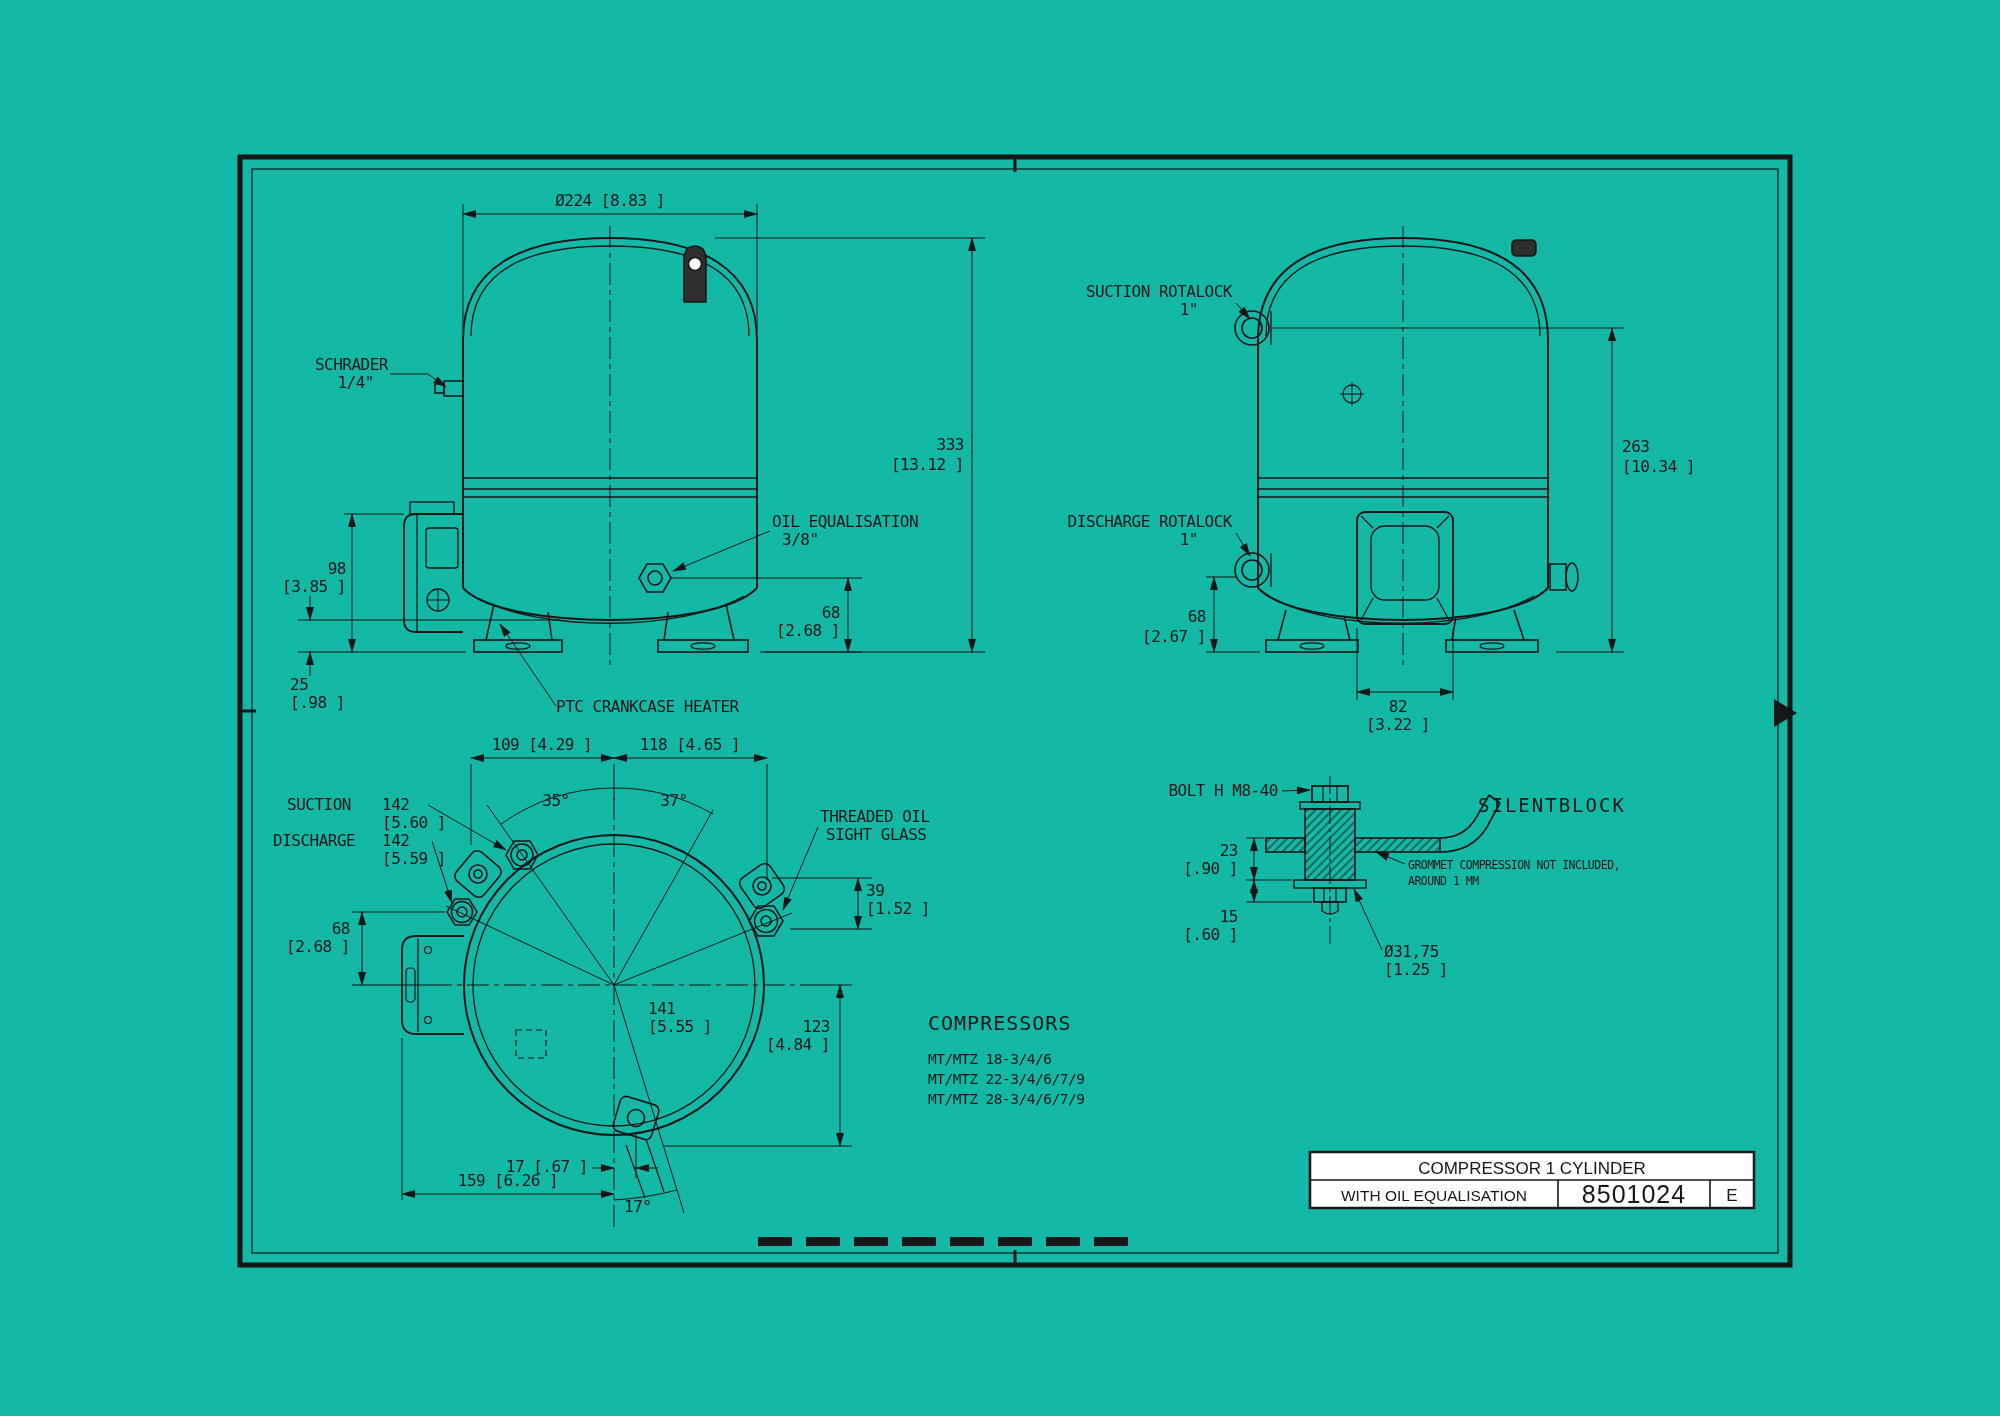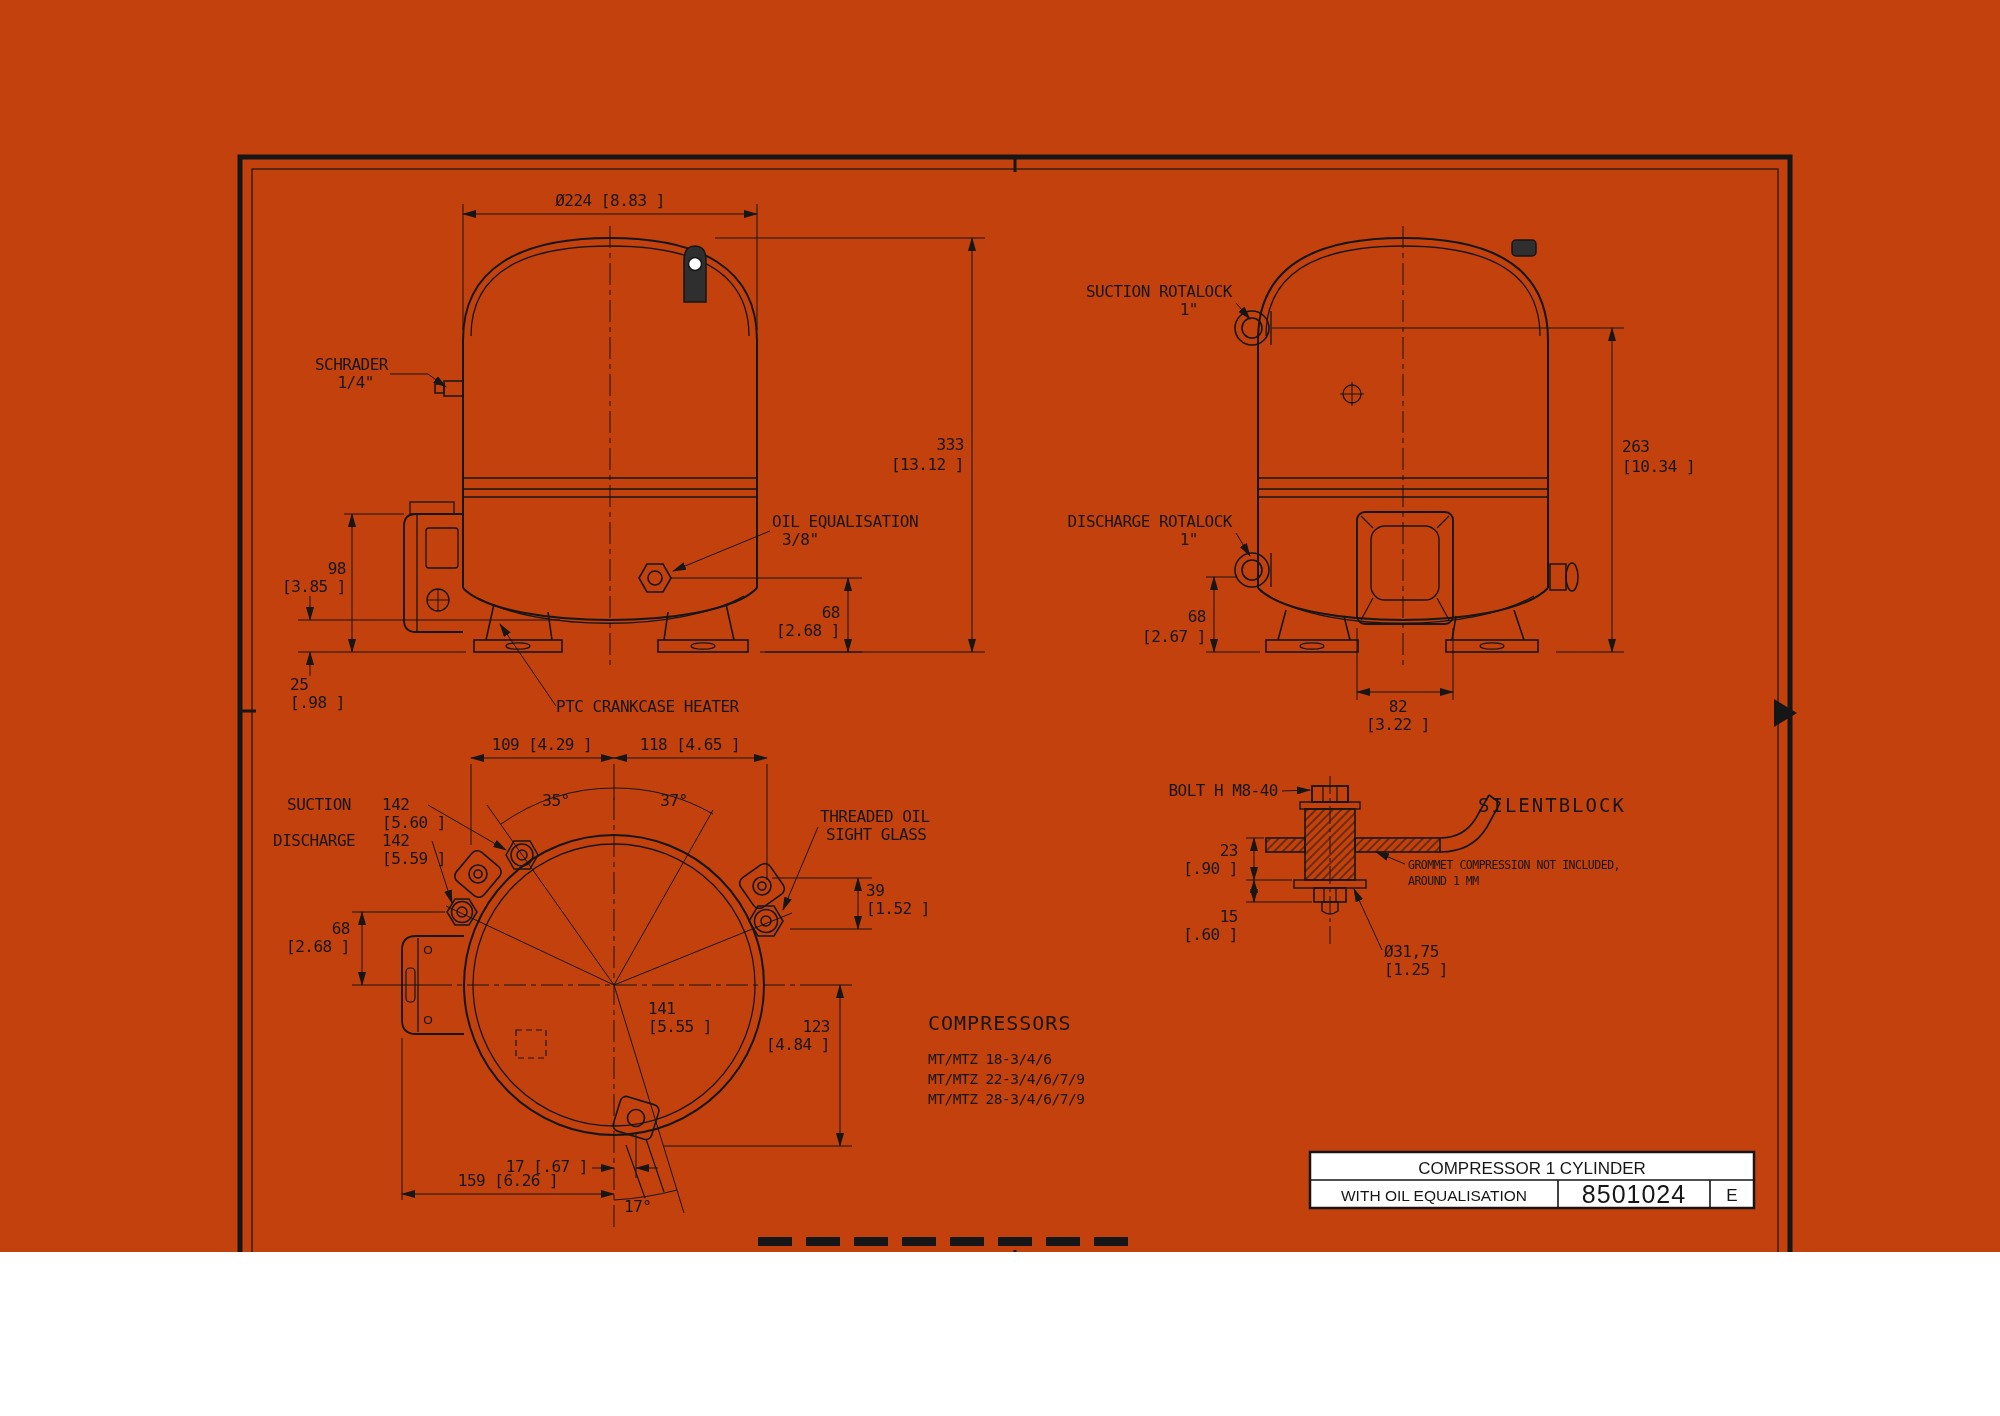--- a/index.html
+++ b/index.html
@@ -1,16 +1,16 @@
 <!DOCTYPE html>
 <html><head>
 <meta charset="utf-8">
 <style>
   html,body{margin:0;padding:0;background:#ffffff;}
-  .sheet{position:relative;width:2000px;height:1252px;background:#c2410c;overflow:hidden;}
+  .sheet{position:relative;width:2000px;height:1416px;background:#14b8a6;overflow:hidden;}
   .sheet svg{position:absolute;left:0;top:0;}
   text{fill:#161616;}
   .t{font-family:"DejaVu Sans Mono",monospace;font-size:16px;letter-spacing:-0.5px;}
   .t14{font-family:"DejaVu Sans Mono",monospace;font-size:14.5px;letter-spacing:-0.5px;}
   .t11{font-family:"DejaVu Sans Mono",monospace;font-size:11.5px;letter-spacing:-0.5px;}
   .t20{font-family:"DejaVu Sans Mono",monospace;font-size:20px;letter-spacing:1px;}
   .t19{font-family:"DejaVu Sans Mono",monospace;font-size:19px;letter-spacing:2px;}
   .ari{font-family:"Liberation Sans",sans-serif;font-size:17px;}
   .ari-big{font-family:"Liberation Sans",sans-serif;font-size:25px;letter-spacing:1px;}
   .ari-sm{font-family:"Liberation Sans",sans-serif;font-size:15.5px;}

